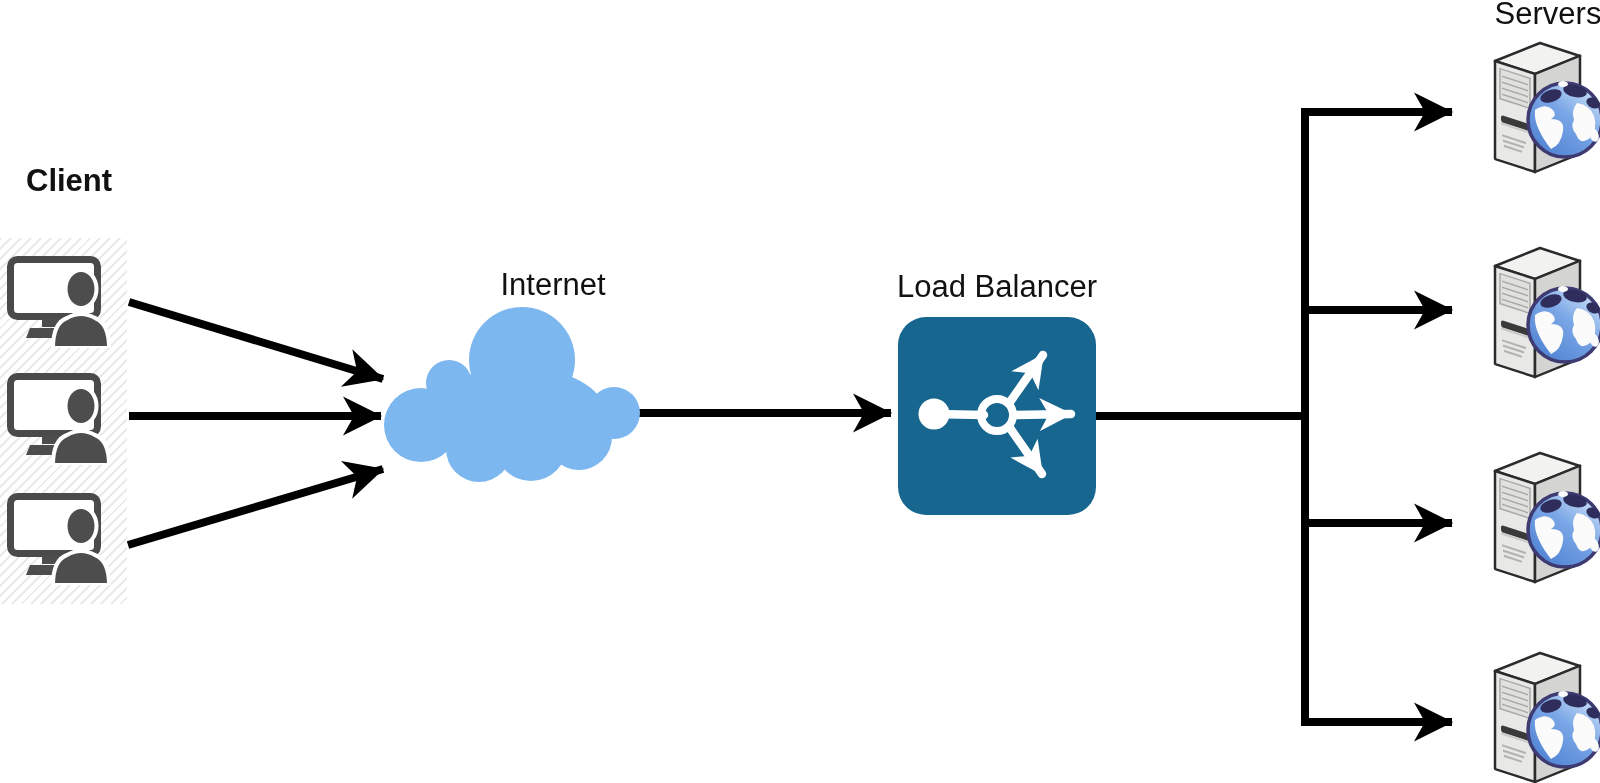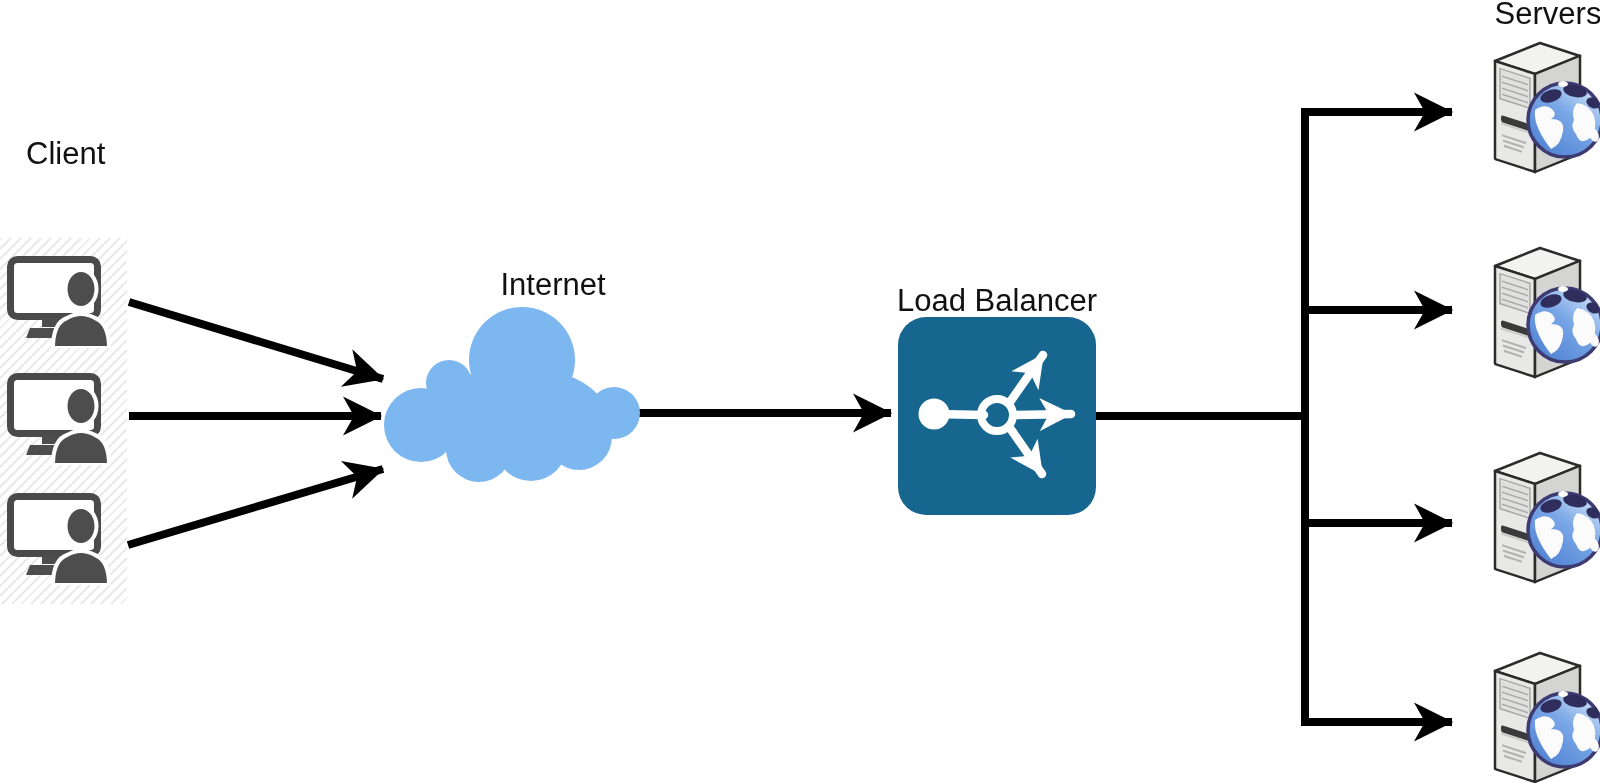--- a/index.html
+++ b/index.html
@@ -11,23 +11,23 @@
   }
   html,body{margin:0;padding:0;background:#ffffff;}
   .stage{
     position:relative;width:1600px;height:783px;overflow:hidden;background:#fff;
     font-family:"Liberation Sans",sans-serif;
   }
   .label{
     position:absolute;font-size:31px;line-height:1.1;color:var(--text);
     white-space:nowrap;font-family:"Liberation Sans",sans-serif;
   }
-  #label-client{left:26px;top:137px;}
+  #label-client{left:26px;top:164px;font-weight:bold;}
   #label-internet{left:512px;top:268px;transform:translateX(-50%);margin-left:41px;}
-  #label-lb{left:997px;top:270px;transform:translateX(-50%);margin-top:14px;}
+  #label-lb{left:997px;top:270px;transform:translateX(-50%);}
   #label-servers{left:1548px;top:-3px;transform:translateX(-50%);}
 
   .connectors{position:absolute;left:0;top:0;width:1600px;height:783px;}
   .conn-line{stroke:var(--conn);stroke-width:8;fill:none;}
   .conn-fill{fill:var(--conn);}
 
   .client-hatch{
     position:absolute;left:0;top:238px;width:127px;height:366px;
     background:repeating-linear-gradient(135deg,#eaeaea 0 2px,rgba(255,255,255,0) 2px 7px);
   }

